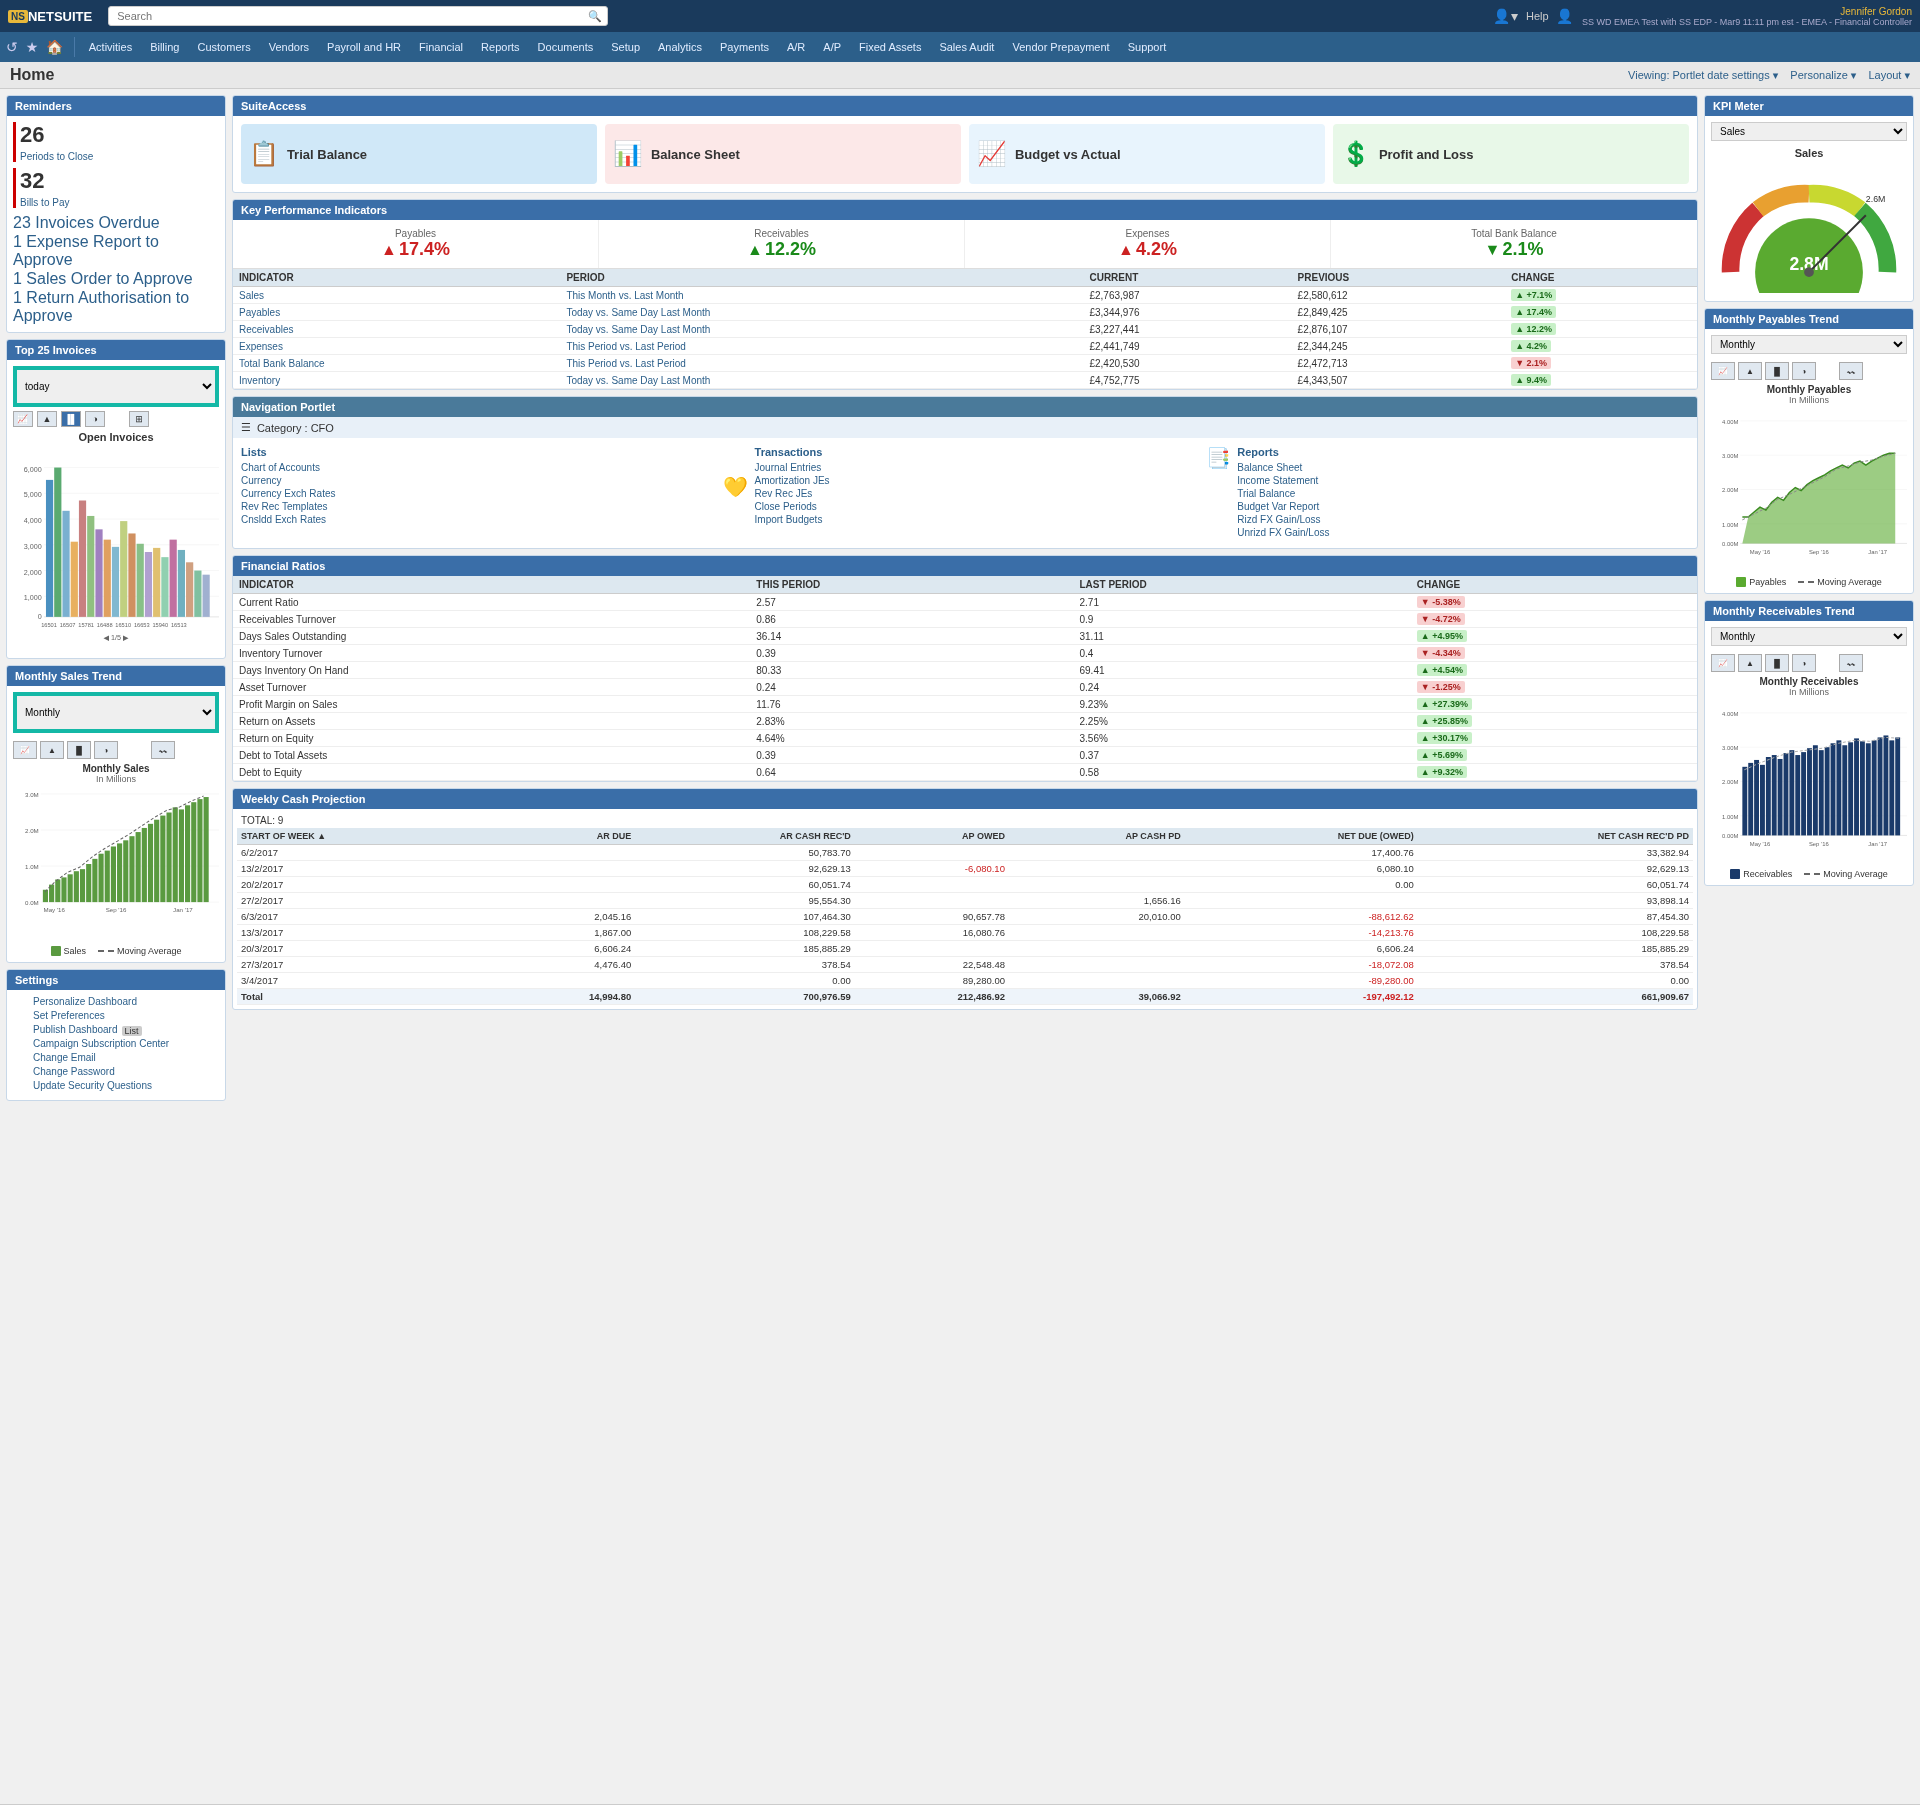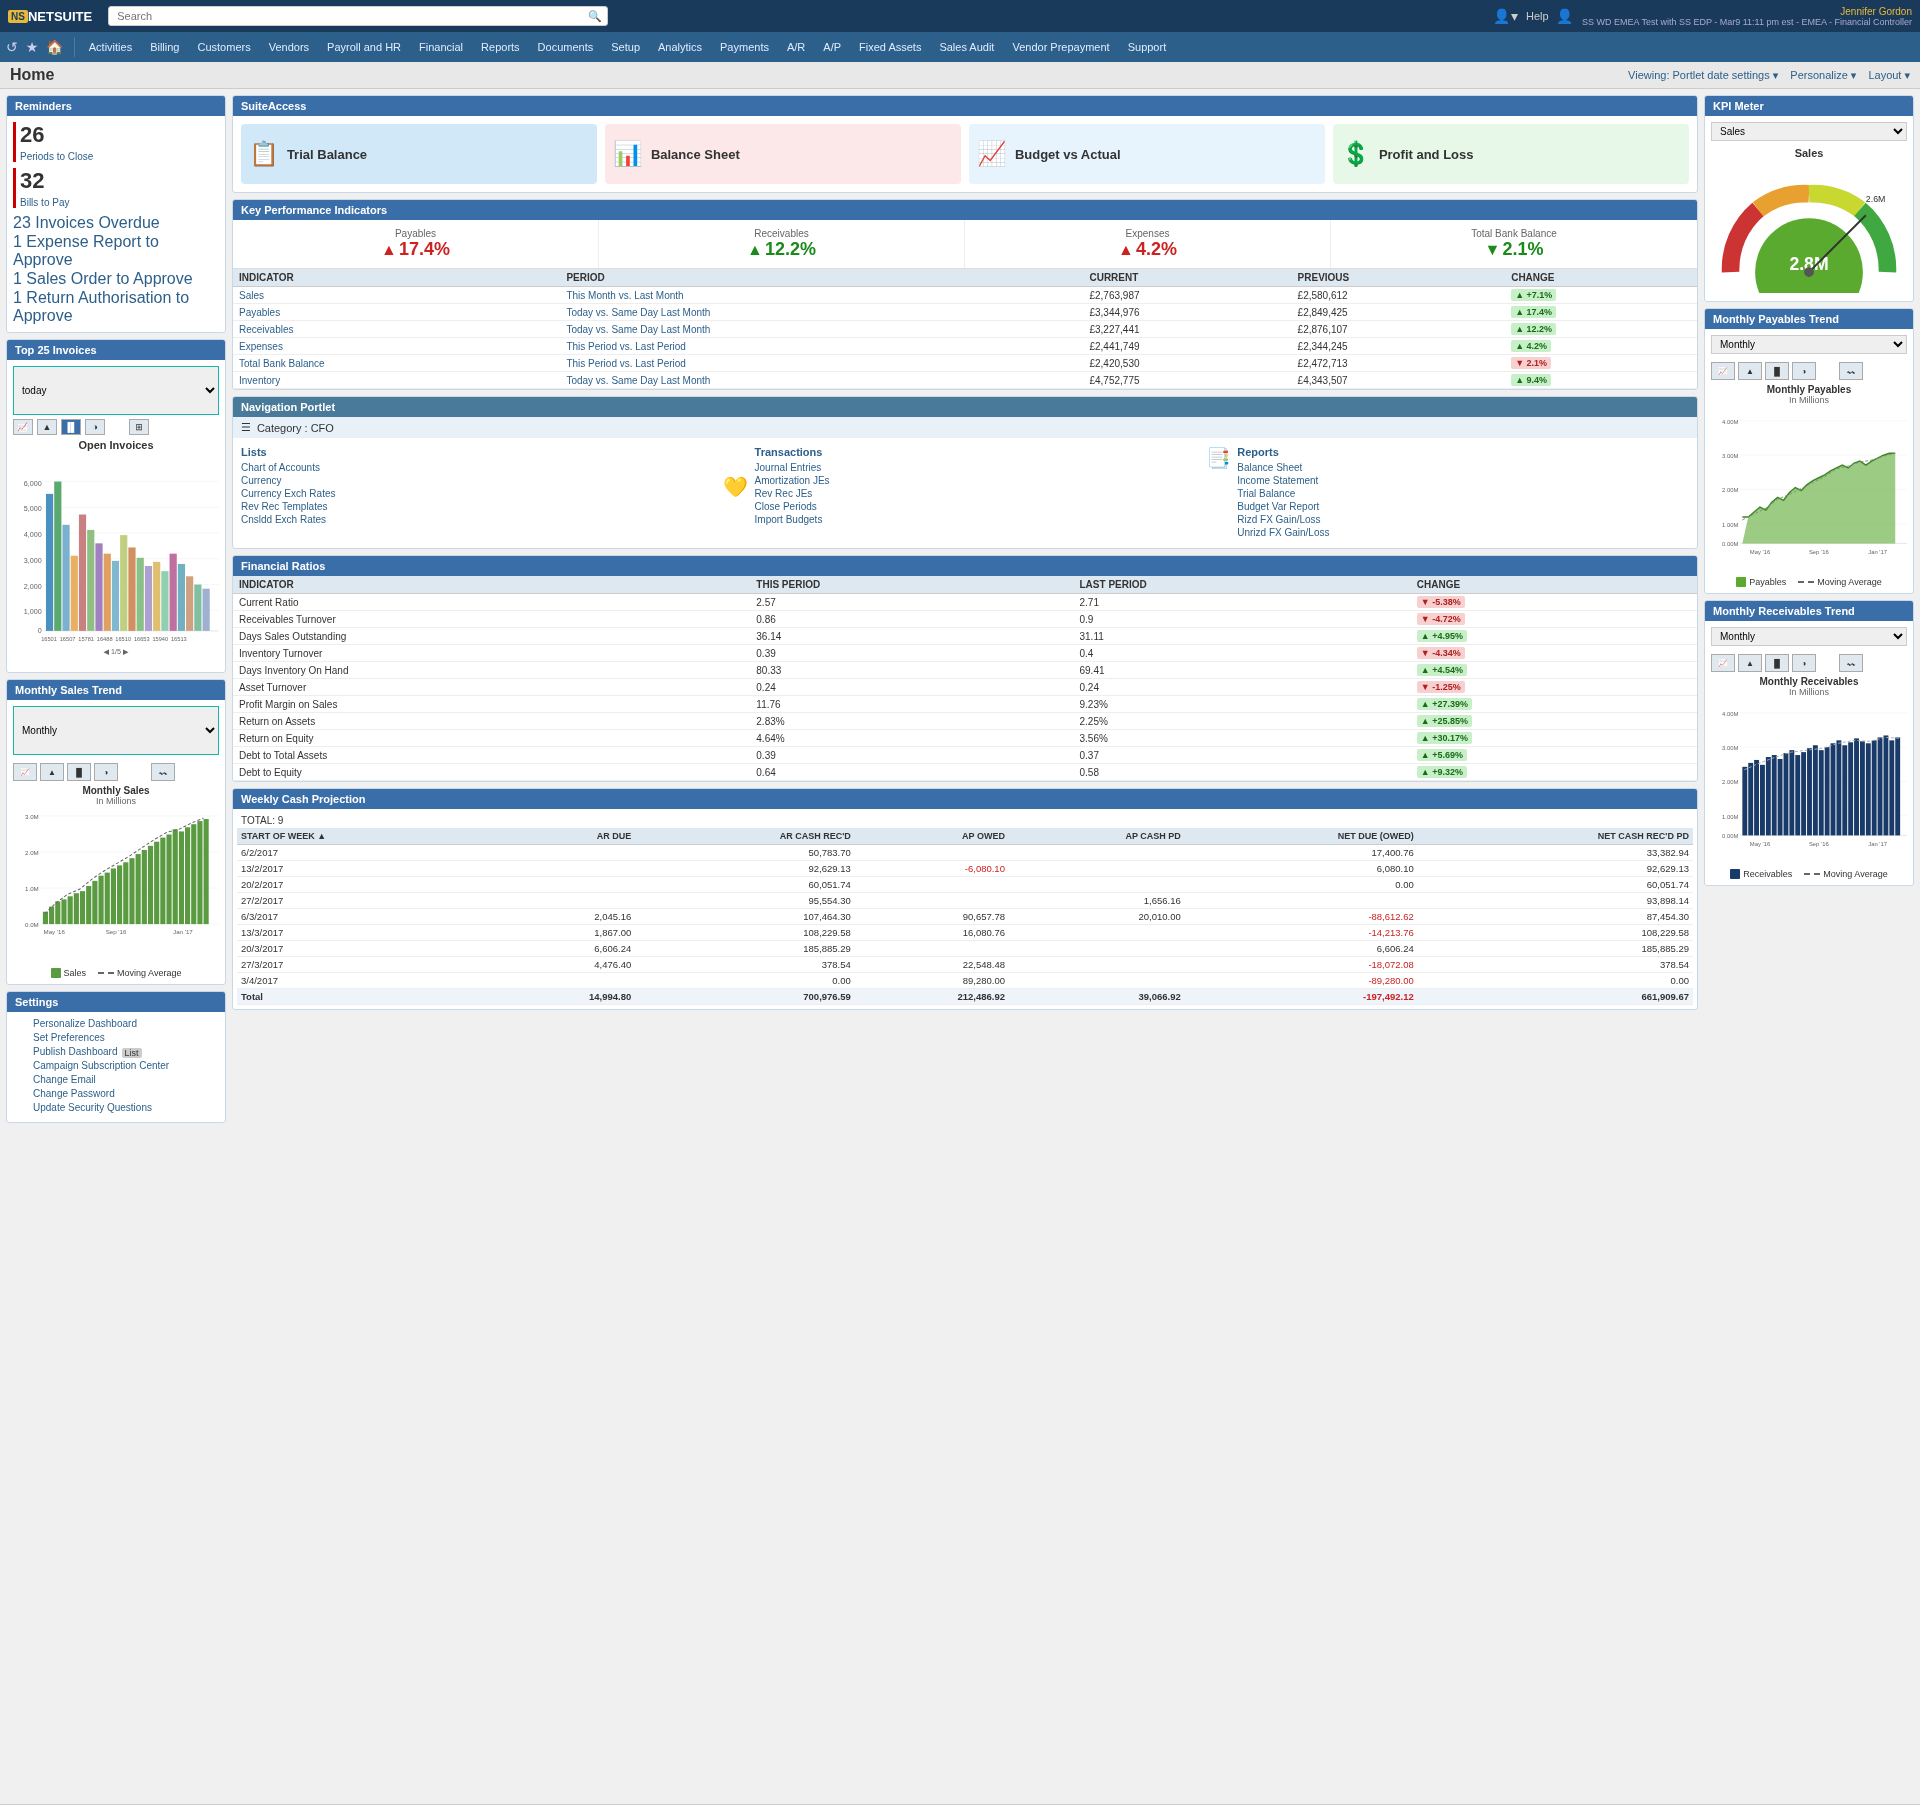--- a/index.html
+++ b/index.html
@@ -41,24 +41,24 @@
 
     
     .reminder-item { display: flex; align-items: baseline; gap: 4px; margin-bottom: 2px; }
     .reminder-number { font-size: 22px; font-weight: bold; color: #333; }
     .reminder-red { border-left: 3px solid #cc0000; padding-left: 4px; }
     .reminder-link { color: #2c5f8a; cursor: pointer; font-size: 10px; }
     .reminder-links-list { margin-top: 6px; }
     .reminder-links-list div { color: #2c5f8a; cursor: pointer; font-size: 16px; margin-bottom: 1px; }
 
     
-    .select-control { width: 100%; padding: 17px 4px; border: 1px solid #14b8a6; font-size: 10px; margin-bottom: 4px; }
+    .select-control { width: 100%; padding: 10px 4px; border: 4px solid #14b8a6; font-size: 10px; margin-bottom: 4px; }
     .chart-type-icons { display: flex; gap: 4px; margin-bottom: 4px; }
     .chart-icon { width: 20px; height: 16px; background: #e0e8f0; border: 1px solid #aaa; display: flex; align-items: center; justify-content: center; font-size: 9px; cursor: pointer; }
-    .chart-title-small { text-align: center; font-size: 11px; font-weight: bold; color: #333; margin-bottom: 15px; }
+    .chart-title-small { text-align: center; font-size: 11px; font-weight: bold; color: #333; margin-bottom: 9px; }
 
     
     .bar-chart-container { height: 200px; position: relative; }
     .bar-chart-svg { width: 100%; height: 100%; }
 
     
     .suite-access { display: flex; gap: 8px; padding: 8px; }
     .suite-card { flex: 1; border-radius: 4px; padding: 10px 8px; display: flex; align-items: center; gap: 8px; cursor: pointer; min-height: 60px; }
     .suite-card.blue { background: #d0e8f8; }
     .suite-card.pink { background: #fce8e8; }

